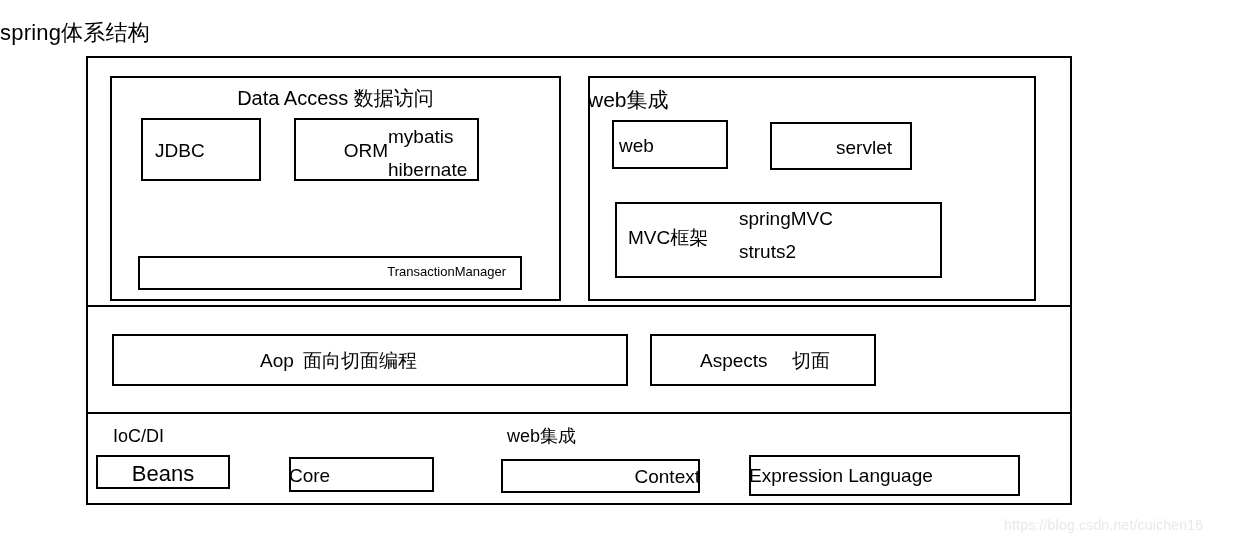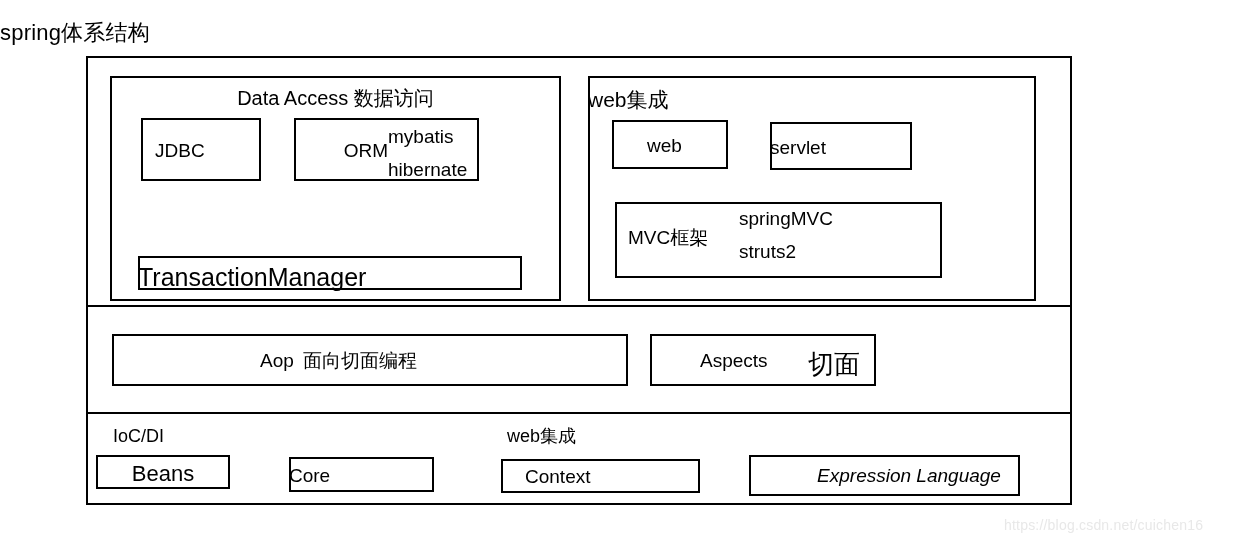--- a/index.html
+++ b/index.html
@@ -69,65 +69,65 @@
   #orm-box { left: 294px; top: 118px; width: 185px; height: 63px; }
   #orm-label {
     left: 294px; top: 141px; width: 80px;
     text-align: center; font-size: 19px; margin-left: 32px;
   }
   #orm-mybatis { left: 388px; top: 127px; font-size: 19px; }
   #orm-hibernate { left: 388px; top: 160px; font-size: 19px; }
 
   #transaction-manager-box { left: 138px; top: 256px; width: 384px; height: 34px; }
   #transaction-manager-label {
-    left: 138px; top: 265px; width: 384px;
-    text-align: left; font-size: 25px;
+    left: 122px; top: 265px; width: 384px;
+    text-align: right; font-size: 13px;
   }
 
   
   #web-panel { left: 588px; top: 76px; width: 448px; height: 225px; }
   #web-panel-title {
     left: 588px; top: 89px; width: 448px;
     text-align: left; font-size: 21px;
   }
   #web-box { left: 612px; top: 120px; width: 116px; height: 49px; }
   #web-label {
     left: 612px; top: 136px; width: 116px;
-    text-align: left; padding-left: 35px; font-size: 19px;
+    text-align: left; padding-left: 7px; font-size: 19px;
   }
   #servlet-box { left: 770px; top: 122px; width: 142px; height: 48px; }
   #servlet-label {
     left: 770px; top: 138px; width: 122px;
-    text-align: left; font-size: 19px;
+    text-align: right; font-size: 19px;
   }
   #mvc-box { left: 615px; top: 202px; width: 327px; height: 76px; }
   #mvc-label { left: 628px; top: 228px; font-size: 19px; }
   #mvc-springmvc { left: 739px; top: 209px; font-size: 19px; }
   #mvc-struts2 { left: 739px; top: 242px; font-size: 19px; }
 
   
   #aop-box { left: 112px; top: 334px; width: 516px; height: 52px; }
   #aop-label-en { left: 240px; top: 351px; font-size: 19px; margin-left: 20px; }
   #aop-label-cn { left: 303px; top: 351px; font-size: 19px; }
   #aspects-box { left: 650px; top: 334px; width: 226px; height: 52px; }
   #aspects-label-en { left: 700px; top: 351px; font-size: 19px; }
-  #aspects-label-cn { left: 792px; top: 351px; font-size: 26px; margin-left: 16px; }
+  #aspects-label-cn { left: 792px; top: 351px; font-size: 19px; }
 
   
   #ioc-di-label { left: 113px; top: 427px; font-size: 18px; }
   #core-container-label { left: 507px; top: 427px; font-size: 18px; }
   #beans-box { left: 96px; top: 455px; width: 134px; height: 34px; }
   #beans-label { left: 96px; top: 463px; width: 134px; text-align: center; font-size: 22px; }
   #core-box { left: 289px; top: 457px; width: 145px; height: 35px; }
   #core-label { left: 289px; top: 466px; width: 125px; font-size: 19px; }
   #context-box { left: 501px; top: 459px; width: 199px; height: 34px; }
-  #context-label { left: 501px; top: 467px; width: 199px; text-align: left; font-size: 19px; padding-left: 24px; }
+  #context-label { left: 501px; top: 467px; width: 199px; text-align: right; font-size: 19px; padding-left: 24px; }
   #expression-language-box { left: 749px; top: 455px; width: 271px; height: 41px; }
   #expression-language-label {
-    left: 749px; top: 466px; width: 320px; text-align: center; font-size: 19px; font-style: italic;
+    left: 749px; top: 466px; width: 320px; text-align: left; font-size: 19px;
   }
 
   
   #watermark {
     left: 1004px; top: 518px;
     font-size: 14px;
     color: #e8e8e8;
     letter-spacing: 0.2px;
   }
 </style>

